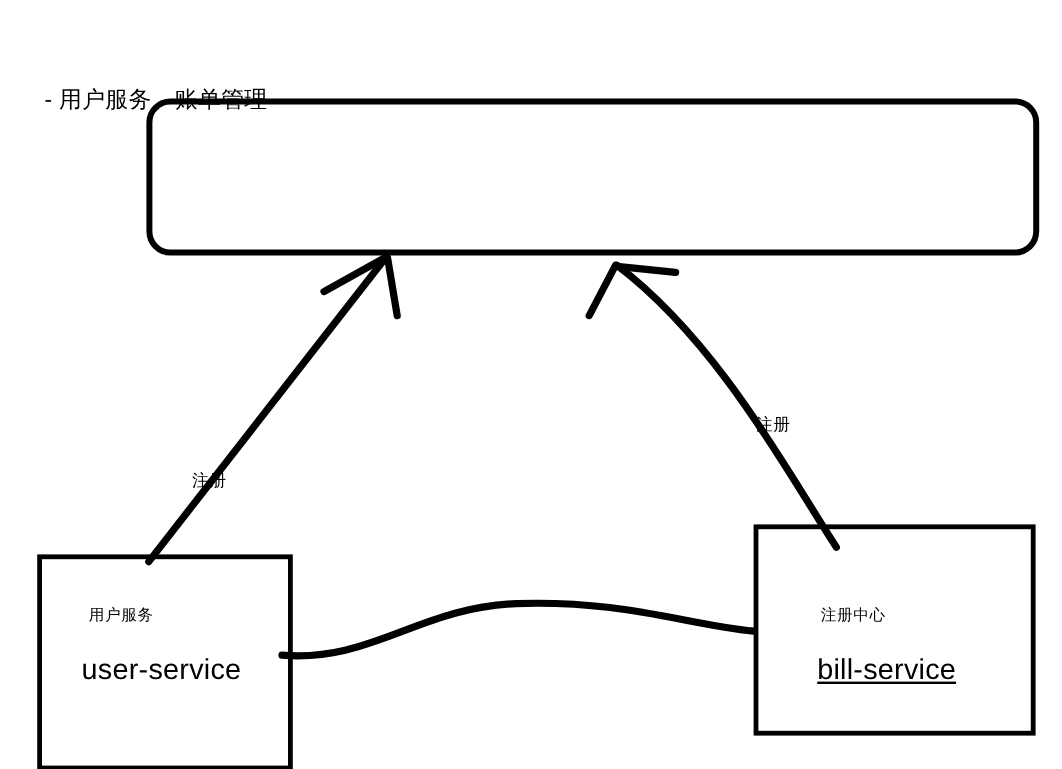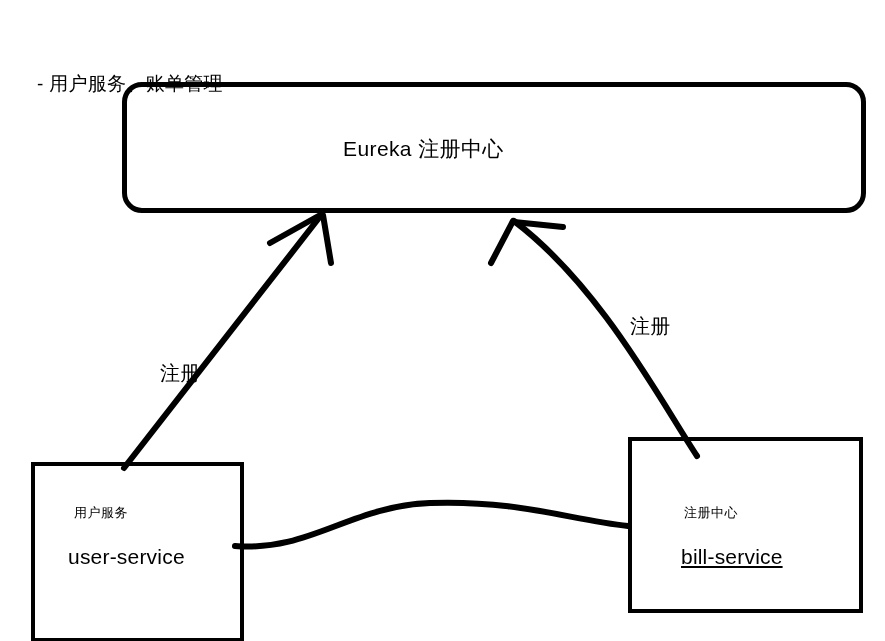--- a/index.html
+++ b/index.html
@@ -80,35 +80,36 @@
     height: 176px;
   }
   .svc-name-cn {
     position: absolute;
     font-size: 13px;
     white-space: nowrap;
     letter-spacing: 0.5px;
   }
   .svc-name-en {
     position: absolute;
-    font-size: 21px;
+    font-size: 24px;
     white-space: nowrap;
     letter-spacing: 0.2px;
   }
   #user-service-cn { left: 74px; top: 504px; }
   #user-service-en { left: 68px; top: 545px; }
   #bill-service-cn { left: 684px; top: 504px; }
   #bill-service-en { left: 681px; top: 545px; text-decoration: underline; }
 
   
   .edge-label {
     position: absolute;
-    font-size: 20px;
+    font-size: 14px;
     white-space: nowrap;
     letter-spacing: 0.3px;
+    margin-top: 32px;
   }
   #edge-label-left { left: 160px; top: 360px; }
   #edge-label-right { left: 630px; top: 313px; }
 </style>
 </head>
 <body>
 
 <div id="canvas">
 
   <svg id="sketch-layer" viewBox="0 0 885 641">
@@ -126,21 +127,20 @@
     </g>
 
     <g>
       <path d="M 235 546 C 310 552 350 506 430 503 C 520 500 570 520 628 526" stroke="#000000" stroke-width="6" stroke-linecap="round" fill="none"></path>
     </g>
   </svg>
 
   <div class="note-line" id="note-line-3">- 用户服务、账单管理</div>
 
   <div id="eureka-box"></div>
-  <div id="eureka-title">Eureka 注册中心</div>
 
   <div class="service-box" id="user-service-box"></div>
   <div class="svc-name-cn" id="user-service-cn">用户服务</div>
   <div class="svc-name-en" id="user-service-en">user-service</div>
 
   <div class="service-box" id="bill-service-box"></div>
   <div class="svc-name-cn" id="bill-service-cn">注册中心</div>
   <div class="svc-name-en" id="bill-service-en">bill-service</div>
 
   <div class="edge-label" id="edge-label-left">注册</div>

